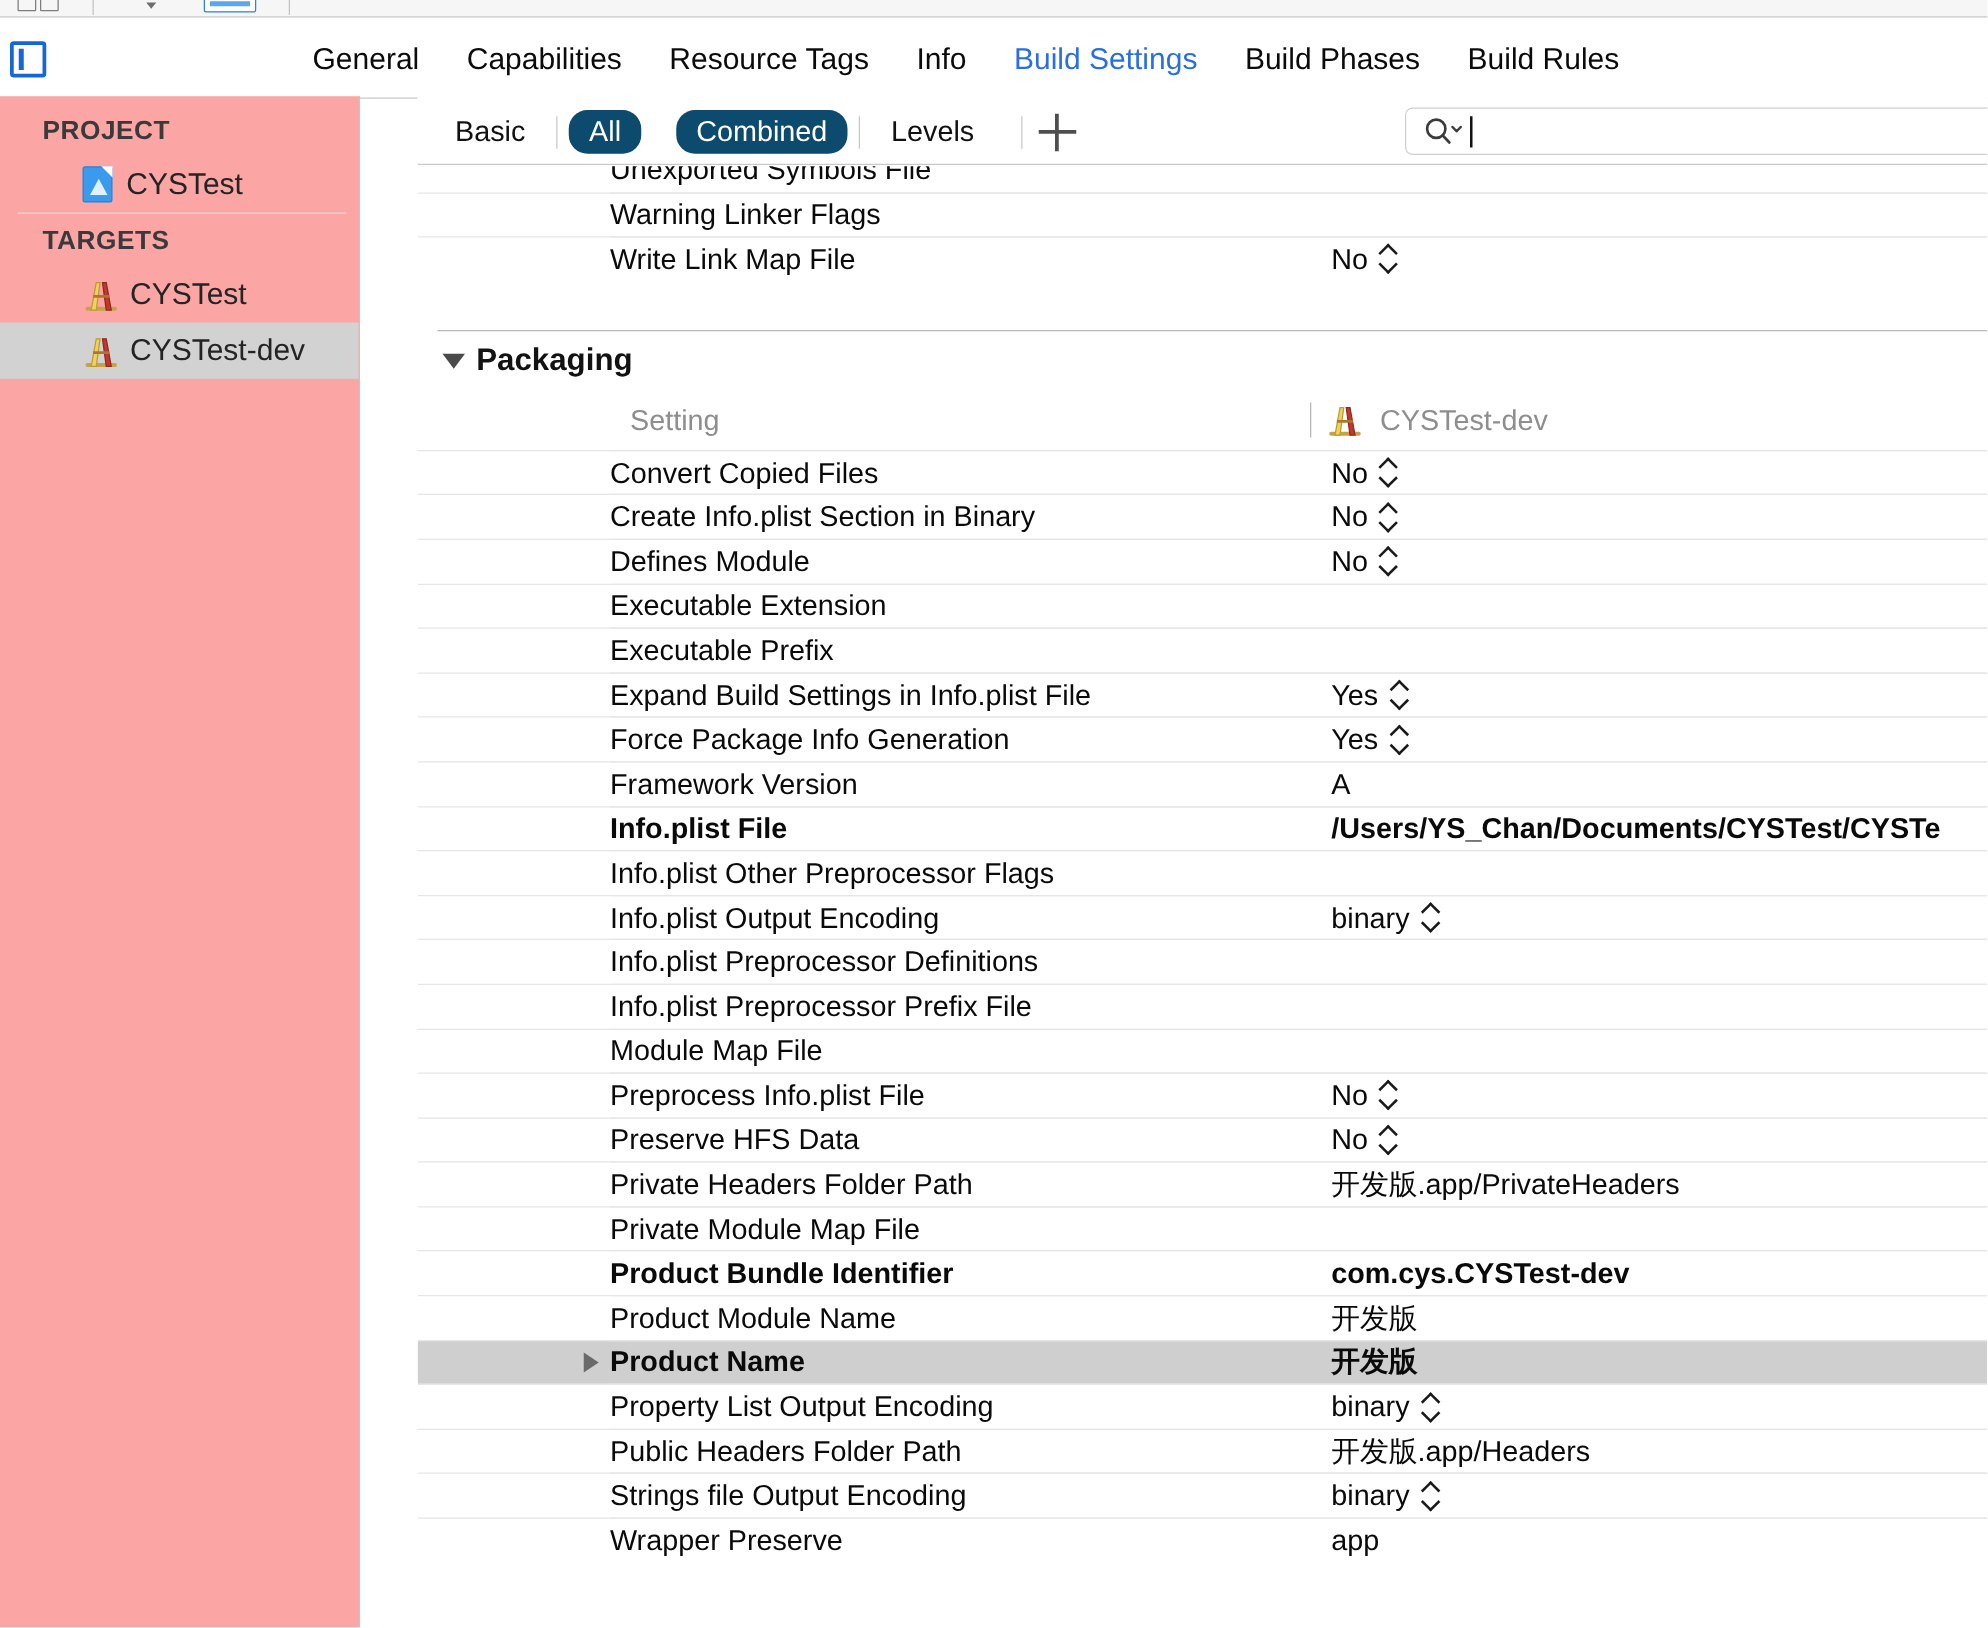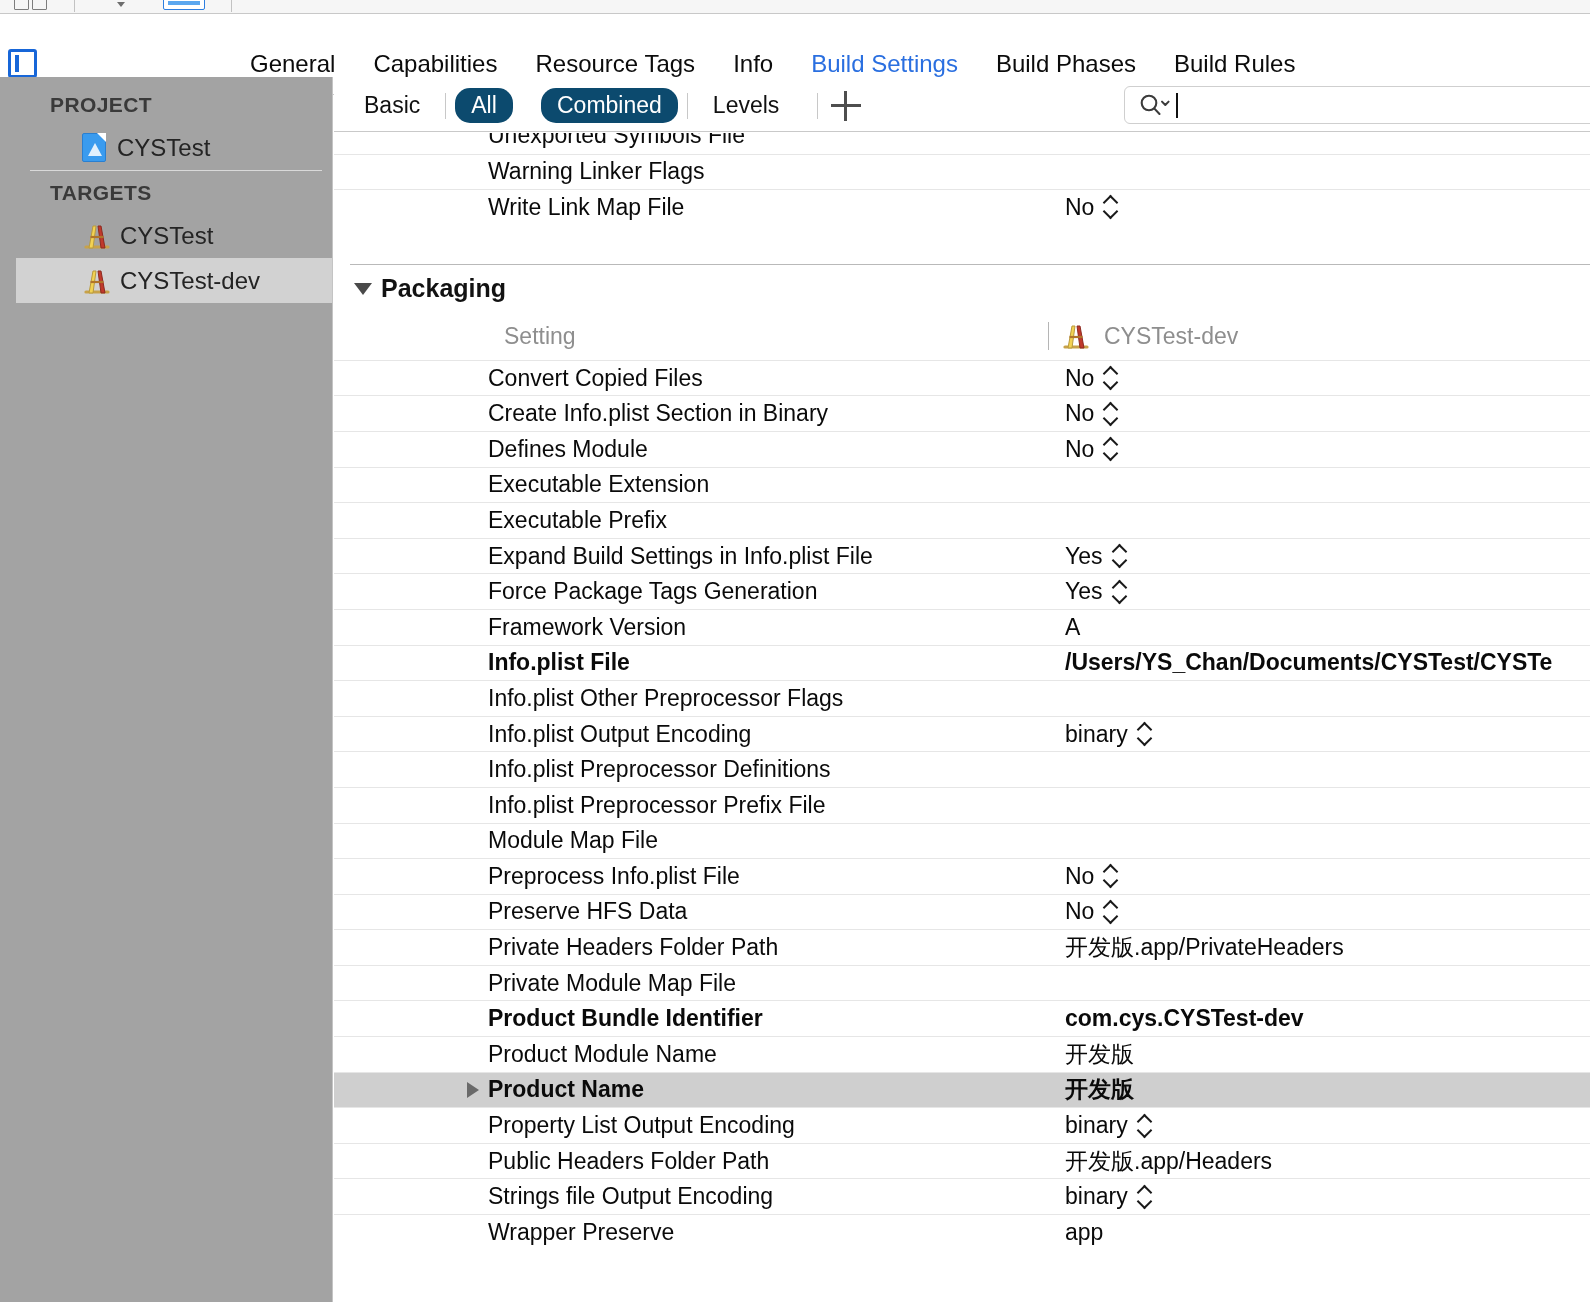--- a/index.html
+++ b/index.html
@@ -70,21 +70,21 @@
     content: "";
     position: absolute;
     left: 4px; top: 3px; right: 4px;
     height: 4px;
     background: #5ba7ef;
   }
 
   
   .tabbar {
     position: absolute;
-    left: 0; top: 32px;
+    left: 0; top: 16px;
     width: 1590px; height: 63px;
     background: #ffffff;
     border-bottom: 1px solid #c9c9c9;
   }
   .nav-toggle {
     position: absolute;
     left: 8px; top: 17px;
     width: 29px; height: 29px;
     border: 3px solid #1766d8;
     border-radius: 3px;
@@ -110,25 +110,24 @@
     color: #0b0b0b;
     cursor: default;
     white-space: nowrap;
   }
   .tab.active { color: #2a6fe0; }
 
   
   .sidebar {
     position: absolute;
     left: 0; top: 77px;
-    width: 333px; height: 1225px;
-    background: #a3a3a3;
+    width: 288px; height: 1225px;
+    background: #fca5a5;
     border-right: 1px solid #c4c4c4;
     overflow: hidden;
-    padding-left: 16px;
   }
   .sb-group-title {
     font-size: 21px;
     font-weight: bold;
     color: #3a3a3a;
     letter-spacing: 0.4px;
     padding-left: 34px;
   }
   .sb-row {
     height: 45px;
@@ -559,21 +558,21 @@
         <div class="row">
           <span class="row-sep-inset"></span>
           <span class="row-name">Expand Build Settings in Info.plist File</span>
           <span class="row-value">
             <span>Yes</span>
             <span class="popup-chevrons"></span>
           </span>
         </div>
         <div class="row">
           <span class="row-sep-inset"></span>
-          <span class="row-name">Force Package Tags Generation</span>
+          <span class="row-name">Force Package Info Generation</span>
           <span class="row-value">
             <span>Yes</span>
             <span class="popup-chevrons"></span>
           </span>
         </div>
         <div class="row">
           <span class="row-sep-inset"></span>
           <span class="row-name">Framework Version</span>
           <span class="row-value">
             <span>A</span>

